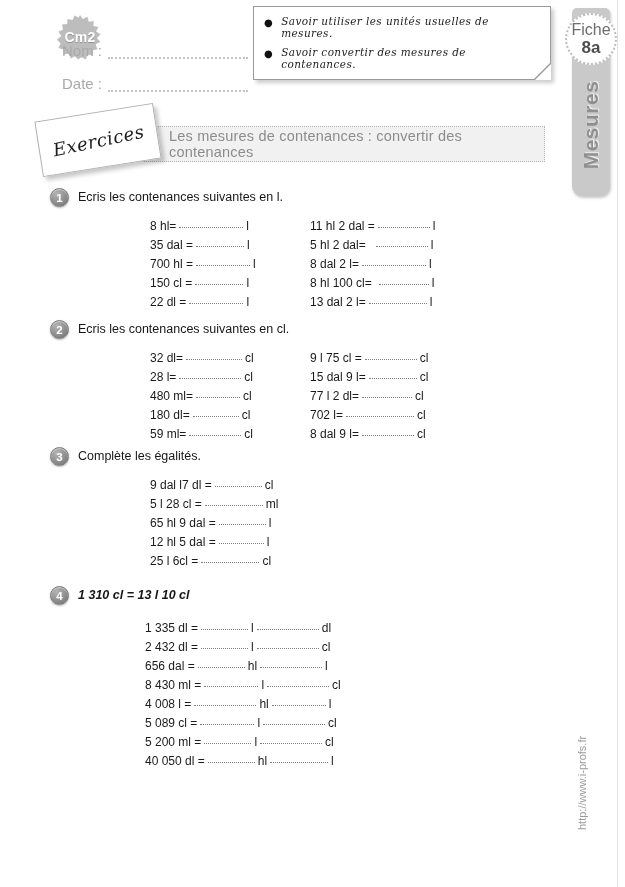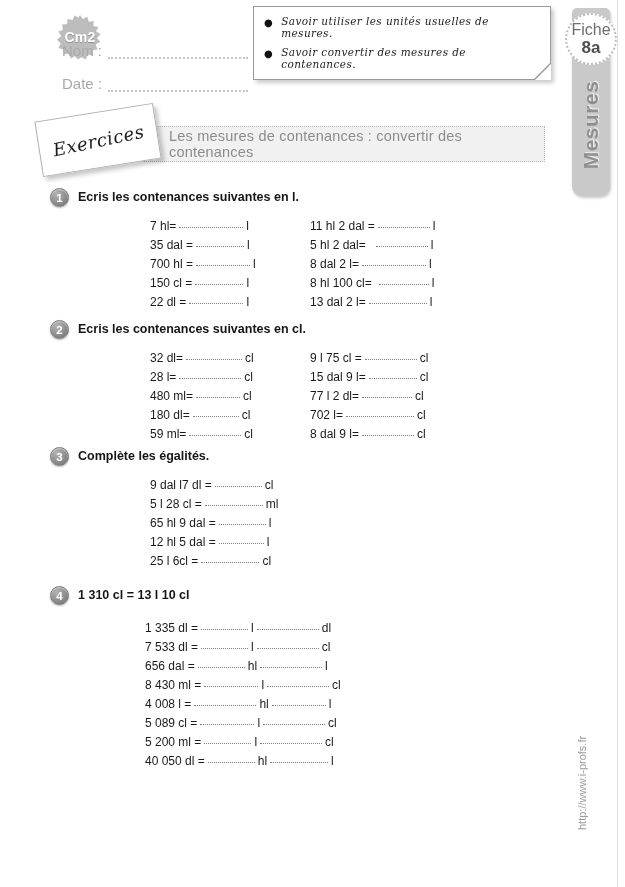--- a/index.html
+++ b/index.html
@@ -248,29 +248,30 @@
     font-weight: bold;
     display: flex;
     align-items: center;
     justify-content: center;
     flex: 0 0 auto;
     box-sizing: border-box;
   }
   .ex-title {
     margin-left: 9px;
     font-size: 12.5px;
-    font-weight: bold;
+    font-weight: normal;
     color: #161616;
     line-height: 1.25;
     padding-top: 2px;
   }
   .ex-example {
     font-size: 12.5px;
     font-weight: bold;
     color: #161616;
+    font-style: italic;
   }
 
   .items-wrap {
     position: relative;
     margin-top: 10px;
   }
   .col {
     position: absolute;
     top: 0;
   }
@@ -351,21 +352,21 @@
     <span class="exo-text">Exercices</span>
   </div>
 
   <div class="exercise" id="exercise-1">
     <div class="ex-head">
       <div class="num-circle">1</div>
       <div class="ex-title">Ecris les contenances suivantes en l.</div>
     </div>
     <div class="items-wrap" style="height:100px;">
       <div class="col col-left">
-        <div class="item-line"><span>7 hl=</span><span class="dots" style="width:64px"></span><span>l</span></div>
+        <div class="item-line"><span>8 hl=</span><span class="dots" style="width:64px"></span><span>l</span></div>
         <div class="item-line"><span>35 dal =</span><span class="dots" style="width:48px"></span><span>l</span></div>
         <div class="item-line"><span>700 hl =</span><span class="dots" style="width:54px"></span><span>l</span></div>
         <div class="item-line"><span>150 cl =</span><span class="dots" style="width:48px"></span><span>l</span></div>
         <div class="item-line"><span>22 dl =</span><span class="dots" style="width:54px"></span><span>l</span></div>
       </div>
       <div class="col col-right">
         <div class="item-line"><span>11 hl  2 dal =</span><span class="dots" style="width:52px"></span><span>l</span></div>
         <div class="item-line"><span>5 hl  2 dal=</span><span class="dots" style="width:52px;margin-left:10px"></span><span>l</span></div>
         <div class="item-line"><span>8 dal 2 l=</span><span class="dots" style="width:64px"></span><span>l</span></div>
         <div class="item-line"><span>8 hl  100 cl=</span><span class="dots" style="width:50px;margin-left:7px"></span><span>l</span></div>
@@ -416,21 +417,21 @@
   <div class="exercise" id="exercise-4">
     <div class="ex-head">
       <div class="num-circle">4</div>
       <div style="margin-left:9px;padding-top:2px;">
         <div class="ex-example">1 310 cl = 13 l 10 cl</div>
       </div>
     </div>
     <div class="items-wrap" style="height:160px;margin-top:14px;">
       <div class="col col-left">
         <div class="item-line"><span>1 335 dl =</span><span class="dots" style="width:47px"></span><span>l</span><span class="dots" style="width:62px"></span><span>dl</span></div>
-        <div class="item-line"><span>7 533 dl =</span><span class="dots" style="width:47px"></span><span>l</span><span class="dots" style="width:62px"></span><span>cl</span></div>
+        <div class="item-line"><span>2 432 dl =</span><span class="dots" style="width:47px"></span><span>l</span><span class="dots" style="width:62px"></span><span>cl</span></div>
         <div class="item-line"><span>656 dal =</span><span class="dots" style="width:47px"></span><span>hl</span><span class="dots" style="width:62px"></span><span>l</span></div>
         <div class="item-line"><span>8 430 ml =</span><span class="dots" style="width:54px"></span><span>l</span><span class="dots" style="width:62px"></span><span>cl</span></div>
         <div class="item-line"><span>4 008 l =</span><span class="dots" style="width:62px"></span><span>hl</span><span class="dots" style="width:54px"></span><span>l</span></div>
         <div class="item-line"><span>5 089 cl =</span><span class="dots" style="width:54px"></span><span>l</span><span class="dots" style="width:62px"></span><span>cl</span></div>
         <div class="item-line"><span>5 200 ml =</span><span class="dots" style="width:47px"></span><span>l</span><span class="dots" style="width:62px"></span><span>cl</span></div>
         <div class="item-line"><span>40 050 dl =</span><span class="dots" style="width:47px"></span><span>hl</span><span class="dots" style="width:58px"></span><span>l</span></div>
       </div>
     </div>
   </div>
 

